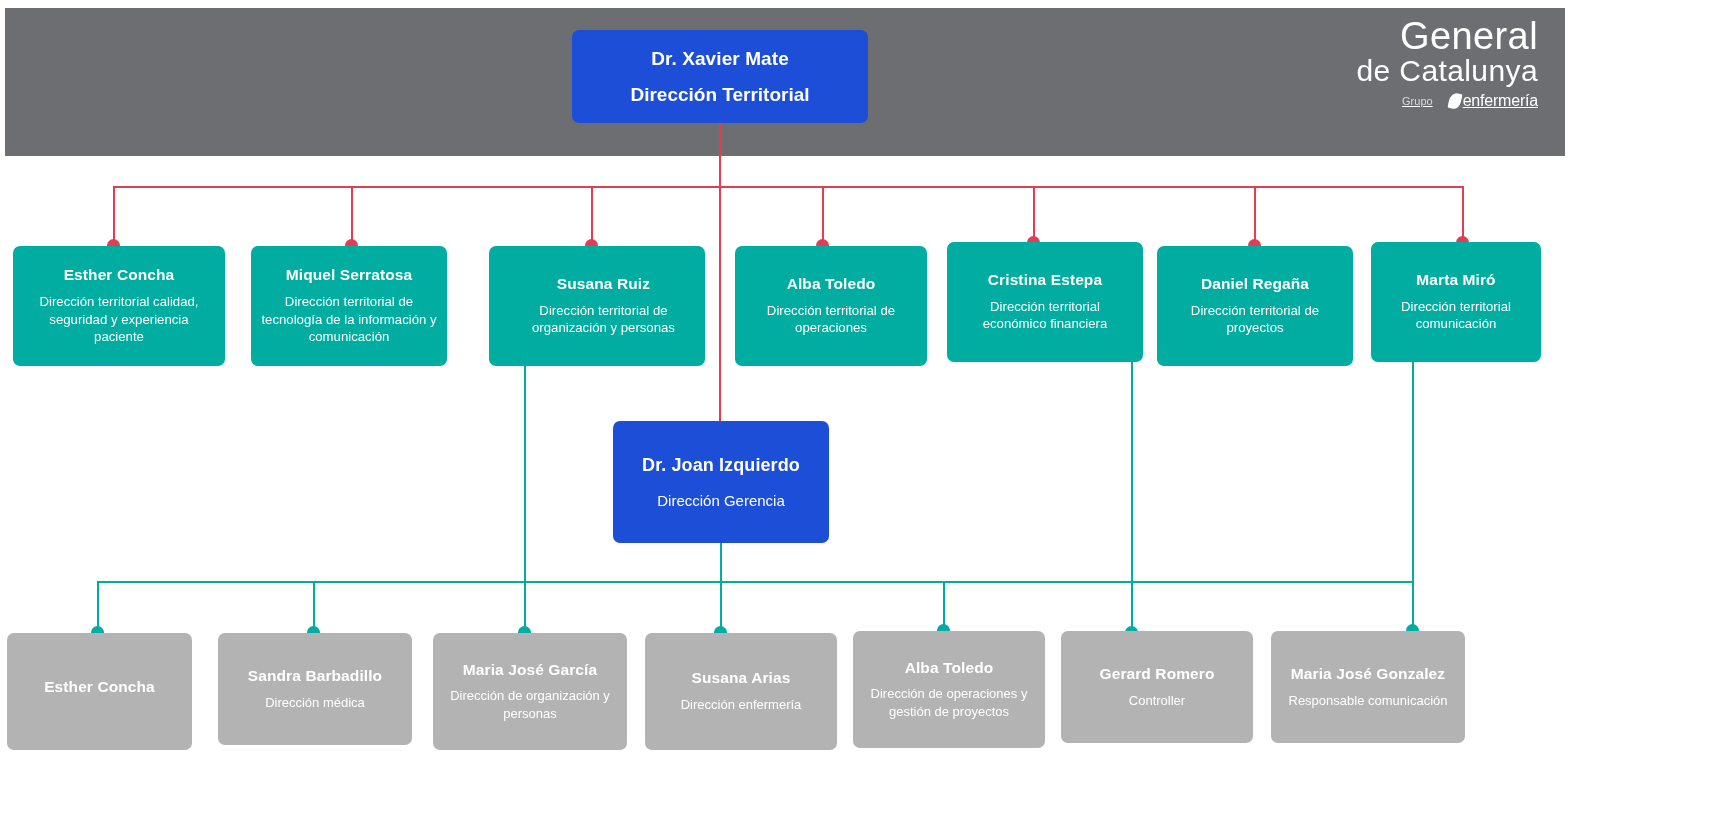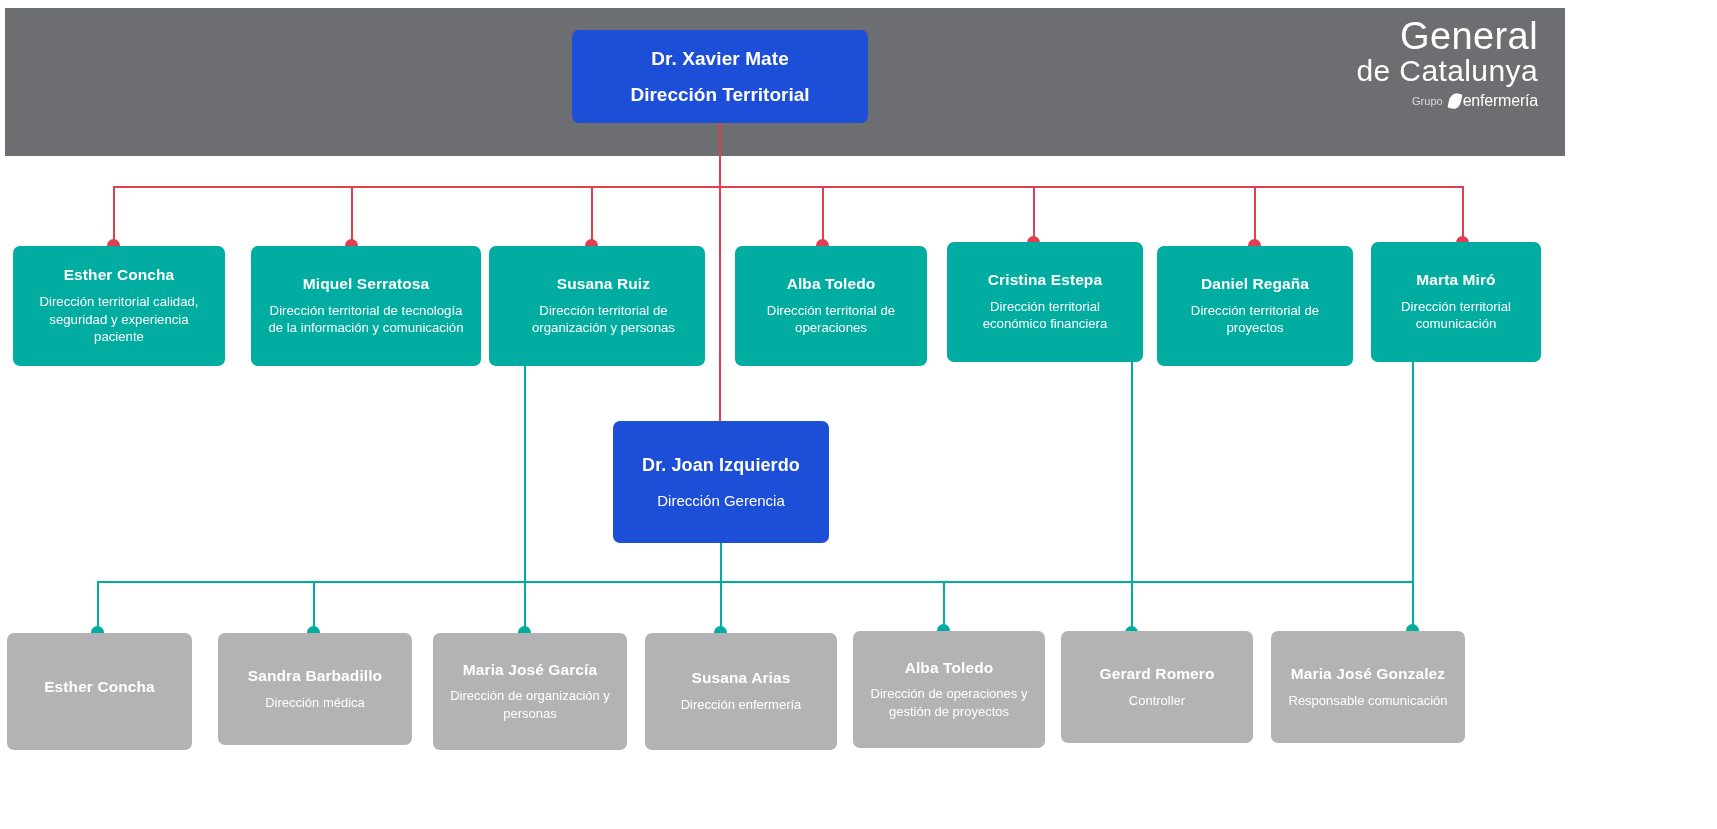--- a/index.html
+++ b/index.html
@@ -10,22 +10,22 @@
 
   
   .header-band{position:absolute;left:5px;top:8px;width:1560px;height:148px;
      background:#6d6e71;}
 
   .logo{position:absolute;right:32px;top:16px;width:300px;text-align:right;
         color:#ffffff;line-height:1.0;}
   .logo-l1{font-size:22px;letter-spacing:.2px;font-weight:400;}
   .logo-l2{font-size:38px;font-weight:300;letter-spacing:.4px;margin-top:1px;}
   .logo-l3{font-size:30px;font-weight:300;letter-spacing:.4px;margin-top:1px;}
-  .logo-l4{display:flex;justify-content:flex-end;align-items:center;gap:6px;
-           margin-top:7px;}
+  .logo-l4{display:flex;justify-content:flex-end;align-items:center;gap:16px;
+           margin-top:7px;text-decoration:underline;}
   .logo-grupo{font-size:11px;color:#d9d9dc;font-weight:400;}
   .logo-qs{font-size:16px;color:#ffffff;font-weight:400;letter-spacing:-.2px;
            display:flex;align-items:center;gap:2px;}
   .qs-leaf{width:12px;height:16px;background:#ffffff;
            border-radius:60% 10% 55% 10%;transform:rotate(12deg);
            display:inline-block;}
 
   
   .node{position:absolute;border-radius:7px;box-sizing:border-box;
         display:flex;flex-direction:column;align-items:center;
@@ -114,21 +114,21 @@
   <div class="dot r" style="left:1248px;top:239px;"></div>
 
   <div class="ln r" style="left:1462px;top:186px;width:2px;height:56px;"></div>
   <div class="dot r" style="left:1456px;top:236px;"></div>
 
   <div class="node teal" style="left:13px;top:246px;width:212px;height:120px;">
     <span class="nm">Esther Concha</span>
     <span class="ds">Dirección territorial calidad, seguridad y experiencia paciente</span>
   </div>
 
-  <div class="node teal" style="left:251px;top:246px;width:230px;height:120px;">
+  <div class="node teal" style="left:251px;top:246px;width:196px;height:120px;">
     <span class="nm">Miquel Serratosa</span>
     <span class="ds">Dirección territorial de tecnología de la información y comunicación</span>
   </div>
 
   <div class="node teal" style="left:489px;top:246px;width:216px;height:120px;padding-left:23px;">
     <span class="nm">Susana Ruiz</span>
     <span class="ds">Dirección territorial de organización y personas</span>
   </div>
 
   <div class="node teal" style="left:735px;top:246px;width:192px;height:120px;">

